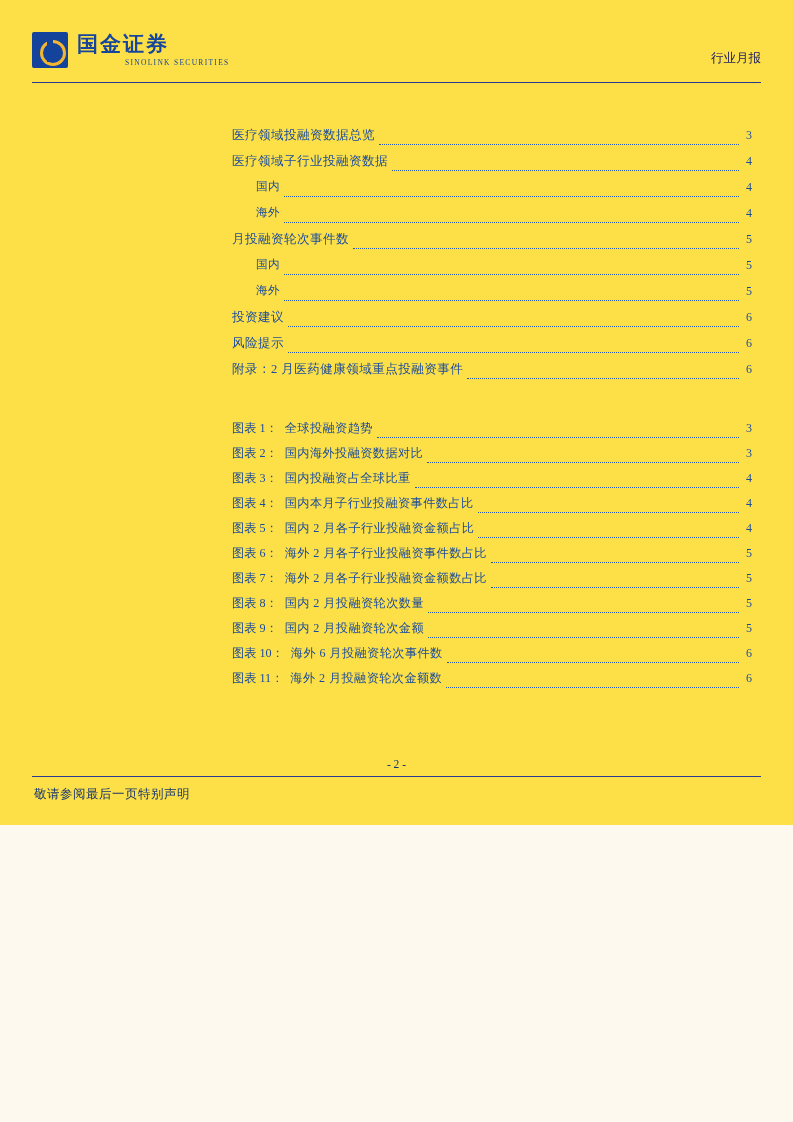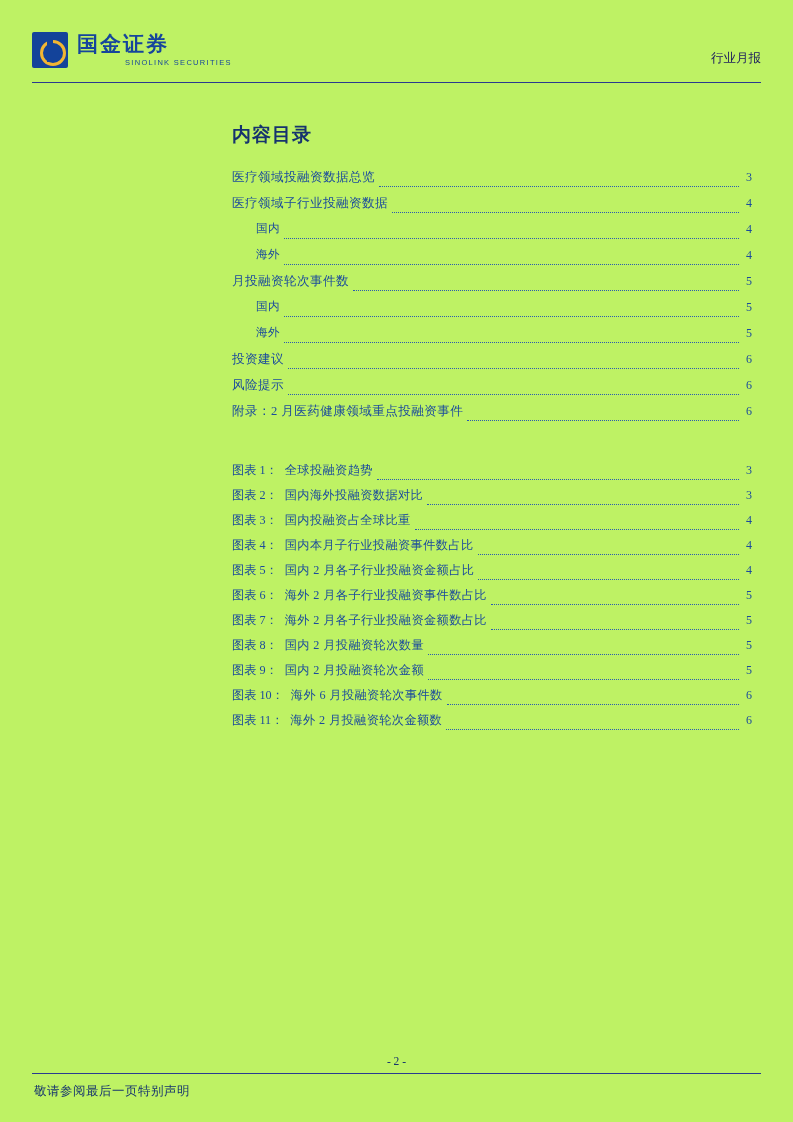--- a/index.html
+++ b/index.html
@@ -11,22 +11,22 @@
     height: 1122px;
     background: #fdf9ef;
     font-family: "Liberation Serif", serif;
     position: relative;
     overflow: hidden;
   }
   .page {
     position: absolute;
     left: 0; top: 0;
     width: 793px;
-    height: 1122px;
-    background: #bef264;
+    height: 825px;
+    background: #fde047;
   }
 
   
   .header {
     position: absolute;
     left: 32px;
     top: 30px;
     width: 729px;
     height: 52px;
   }
@@ -67,21 +67,21 @@
   }
   .logo-cn {
     font-family: "Liberation Serif", serif;
     font-size: 21px;
     font-weight: bold;
     letter-spacing: 2px;
     line-height: 22px;
     color: #15459c;
   }
   .logo-en {
-    font-family: Liberation Sans, sans-serif;
+    font-family: Liberation Serif, serif;
     font-size: 7.5px;
     letter-spacing: 1.3px;
     color: #15459c;
     margin-top: 3px;
     padding-left: 48px;
   }
   .header-right {
     position: absolute;
     right: 0;
     top: 20px;
@@ -203,21 +203,20 @@
         <div class="logo-cn">国金证券</div>
         <div class="logo-en">SINOLINK SECURITIES</div>
       </div>
     </div>
     <div class="header-right">行业月报</div>
   </div>
   <div class="header-rule"></div>
 
   <div class="content">
 
-    <h2 class="section-title">内容目录</h2>
 
     <ul class="toc-list">
       <li class="toc-row">
         <span class="toc-label">医疗领域投融资数据总览</span>
         <span class="toc-dots"></span>
         <span class="toc-page">3</span>
       </li>
       <li class="toc-row">
         <span class="toc-label">医疗领域子行业投融资数据</span>
         <span class="toc-dots"></span>

